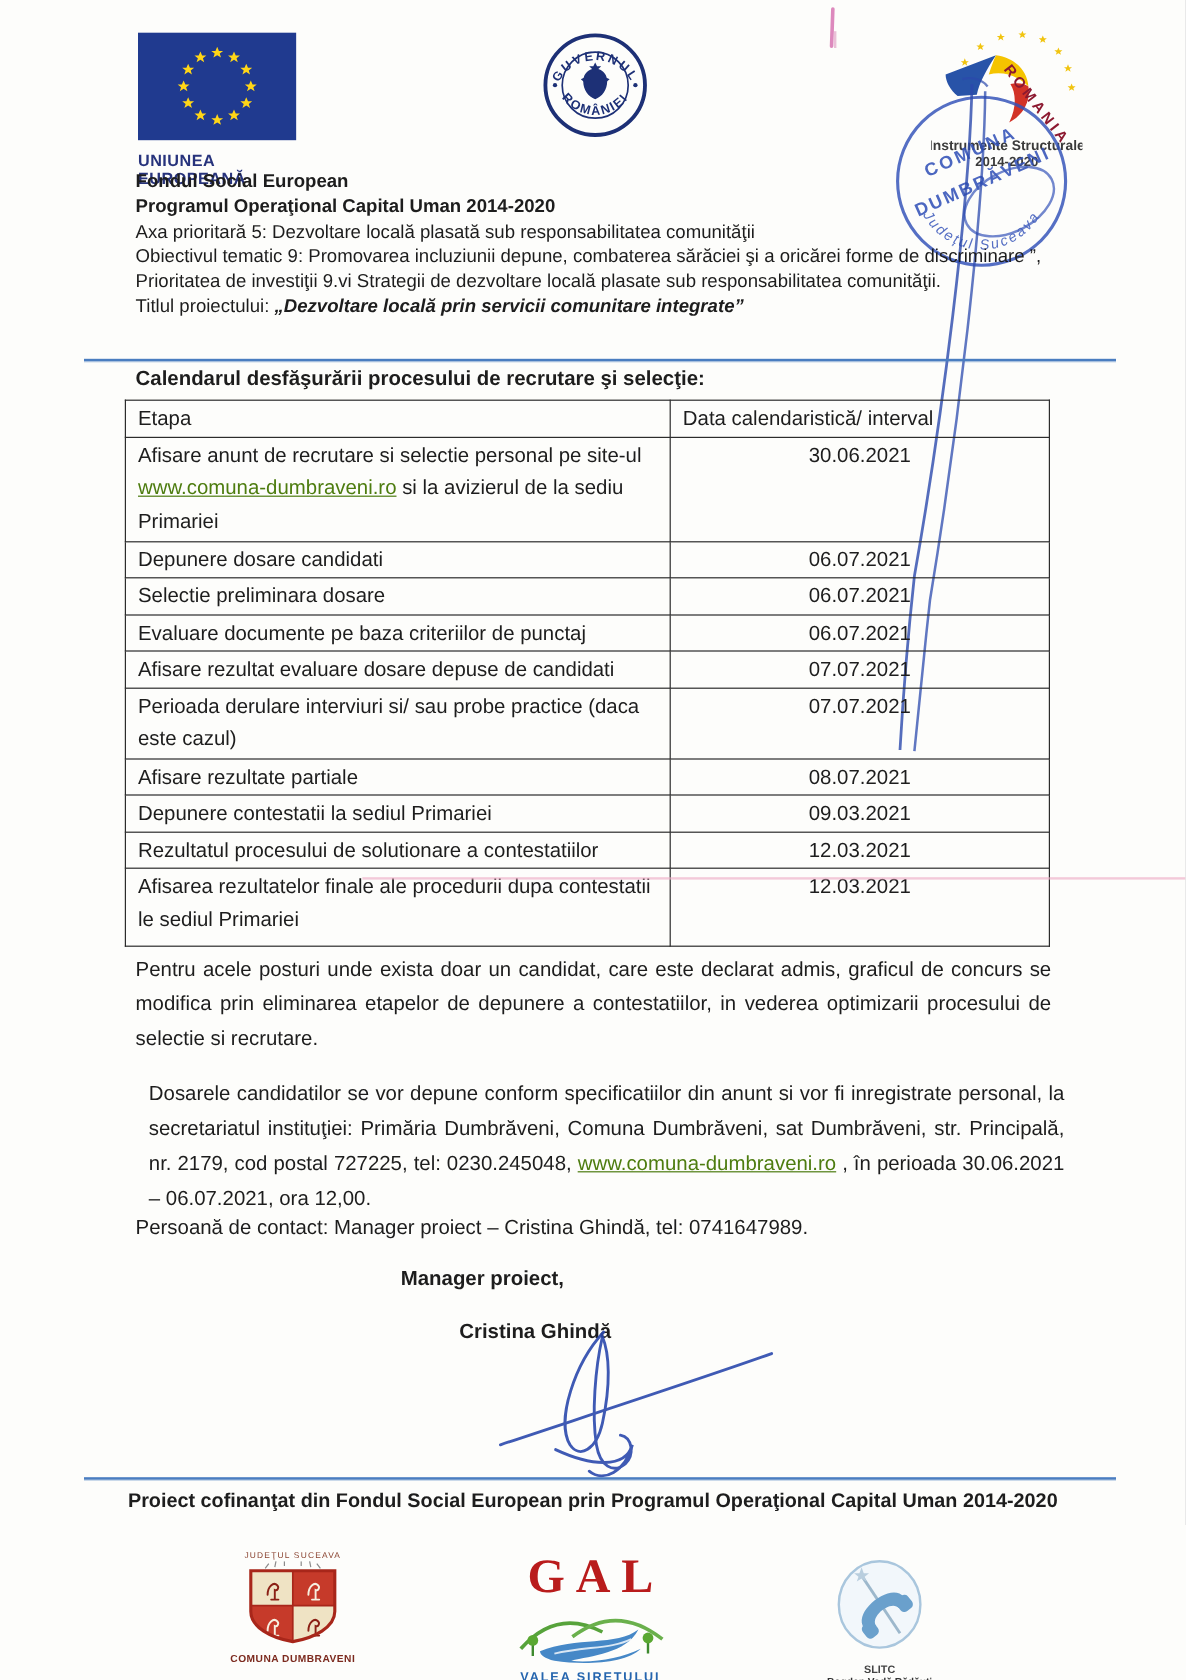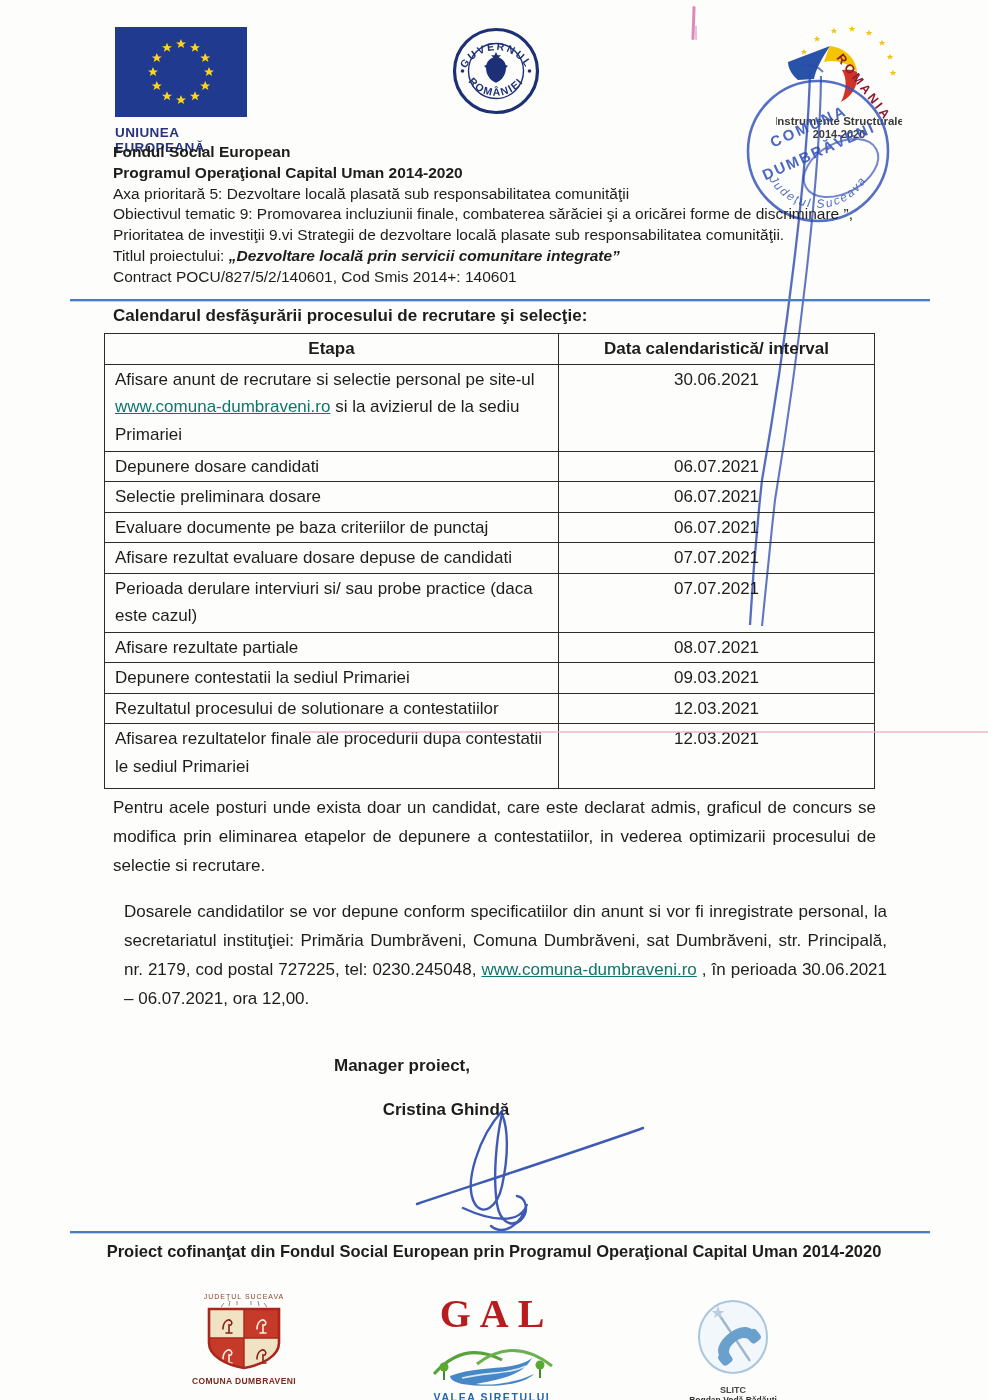--- a/index.html
+++ b/index.html
@@ -24,26 +24,26 @@
 
   .rule{left:70px;height:2px;width:860px;background:#4a7dc0;box-shadow:0 1px 0 rgba(74,125,192,.35);}
   .rule-top{top:299px;}
   .rule-bottom{top:1231px;}
 
   .cal-heading{left:113px;top:306px;font-size:17px;font-weight:bold;}
 
   .cal-table-wrap{left:104px;top:333px;}
   .cal-table{border-collapse:collapse;table-layout:fixed;width:770px;font-size:17px;}
   .cal-table th,.cal-table td{border:1.7px solid #2c2c2c;padding:1px 10px;line-height:27.5px;vertical-align:top;}
-  .cal-table th{font-weight:bold;text-align:center;height:27px;}
+  .cal-table th{font-weight:normal;text-align:left;height:27px;}
   .col-etapa{width:454px;}
   .col-data{width:316px;}
   .td-data{text-align:center;}
   .h-r0{height:84px;} .h-r5{height:56px;} .h-r9{height:62px;} .h-r1{height:27px;}
-  a.doclink{color:#0f766e;text-decoration:underline;cursor:pointer;}
+  a.doclink{color:#4d7c0f;text-decoration:underline;cursor:pointer;}
 
   .scan-pink-line{left:302px;top:731px;width:686px;height:2px;background:#eeaec6;opacity:.65;}
 
   .para{left:113px;width:763px;text-align:justify;font-size:17px;line-height:29px;}
   .para1{top:793px;}
   .para2{top:897px;margin-left:11px;}
   .contact-line{left:113px;top:1013px;width:800px;font-size:17px;}
 
   .center-line{left:0;width:804px;text-align:center;font-weight:bold;font-size:17px;}
   .role-line{top:1056px;}
@@ -158,24 +158,23 @@
   <svg class="abs pen-strokes" width="220" height="600" viewBox="0 0 220 600">
     <path d="M120,40 C118,140 95,320 72,450 C66,505 62,560 60,595" fill="none" stroke="#2b49ad" stroke-width="2.3" opacity=".8"></path>
     <path d="M131,46 C130,150 108,330 85,470 C80,515 75,565 72,596" fill="none" stroke="#2b49ad" stroke-width="2.1" opacity=".75"></path>
     <path d="M112,36 C120,34 128,36 133,42" fill="none" stroke="#2b49ad" stroke-width="2" opacity=".7"></path>
   </svg>
 
   <div class="abs info-block">
     <div class="b">Fondul Social European</div>
     <div class="b">Programul Operaţional Capital Uman 2014-2020</div>
     <div>Axa prioritară 5: Dezvoltare locală plasată sub responsabilitatea comunităţii</div>
-    <div>Obiectivul tematic 9: Promovarea incluziunii finale, combaterea sărăciei şi a oricărei forme de discriminare ”,</div>
+    <div>Obiectivul tematic 9: Promovarea incluziunii depune, combaterea sărăciei şi a oricărei forme de discriminare ”,</div>
     <div>Prioritatea de investiţii 9.vi Strategii de dezvoltare locală plasate sub responsabilitatea comunităţii.</div>
     <div class="title-line"><span>Titlul proiectului: </span><span class="ital">„Dezvoltare locală prin servicii comunitare integrate”</span></div>
-    <div>Contract POCU/827/5/2/140601, Cod Smis 2014+: 140601</div>
   </div>
 
   <div class="abs rule rule-top"></div>
 
   <div class="abs cal-heading">Calendarul desfăşurării procesului de recrutare şi selecţie:</div>
 
   <div class="abs cal-table-wrap">
     <table class="cal-table">
       <colgroup>
           <col class="col-etapa">
@@ -229,20 +228,21 @@
     </tbody>
       </table>
   </div>
 
   <div class="abs scan-pink-line"></div>
 
   <div class="abs para para1">Pentru acele posturi unde exista doar un candidat, care este declarat admis, graficul de concurs se modifica prin eliminarea etapelor de depunere a contestatiilor, in vederea optimizarii procesului de selectie si recrutare.</div>
 
   <div class="abs para para2"><span>Dosarele candidatilor se vor depune conform specificatiilor din anunt si vor fi inregistrate personal, la secretariatul instituţiei: Primăria Dumbrăveni, Comuna Dumbrăveni, sat Dumbrăveni, str. Principală, nr. 2179, cod postal 727225, tel: 0230.245048, </span><a class="doclink">www.comuna-dumbraveni.ro</a><span> , în perioada 30.06.2021 – 06.07.2021, ora 12,00.</span></div>
 
+  <div class="abs contact-line">Persoană de contact: Manager proiect – Cristina Ghindă, tel: 0741647989.</div>
 
   <div class="abs center-line role-line">Manager proiect,</div>
   <div class="abs center-line name-line">Cristina Ghindă</div>
 
   <svg class="abs signature" width="290" height="150" viewBox="0 0 290 150">
     <g fill="none" stroke="#2b49ad" stroke-width="2.4" stroke-linecap="round" opacity=".9">
       <path d="M128,18 C104,44 88,92 100,112 C108,124 122,116 127,94 C134,62 133,36 127,22"></path>
       <path d="M127,22 C121,48 118,86 122,112 C125,130 136,136 146,128 C154,120 152,106 142,104"></path>
       <path d="M42,112 C120,86 215,55 268,36"></path>
       <path d="M88,116 C118,130 146,132 152,112 C146,134 128,144 116,134"></path>

